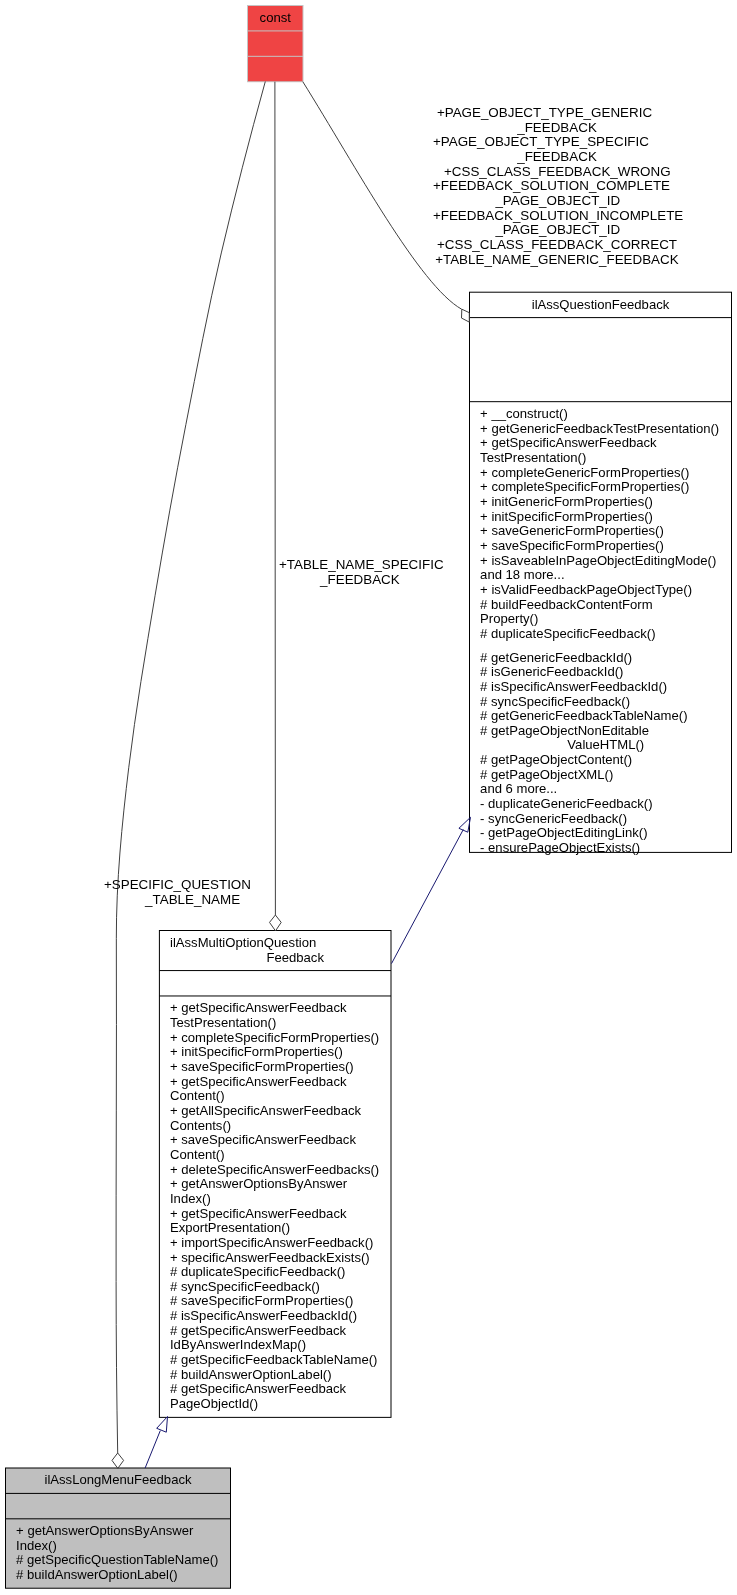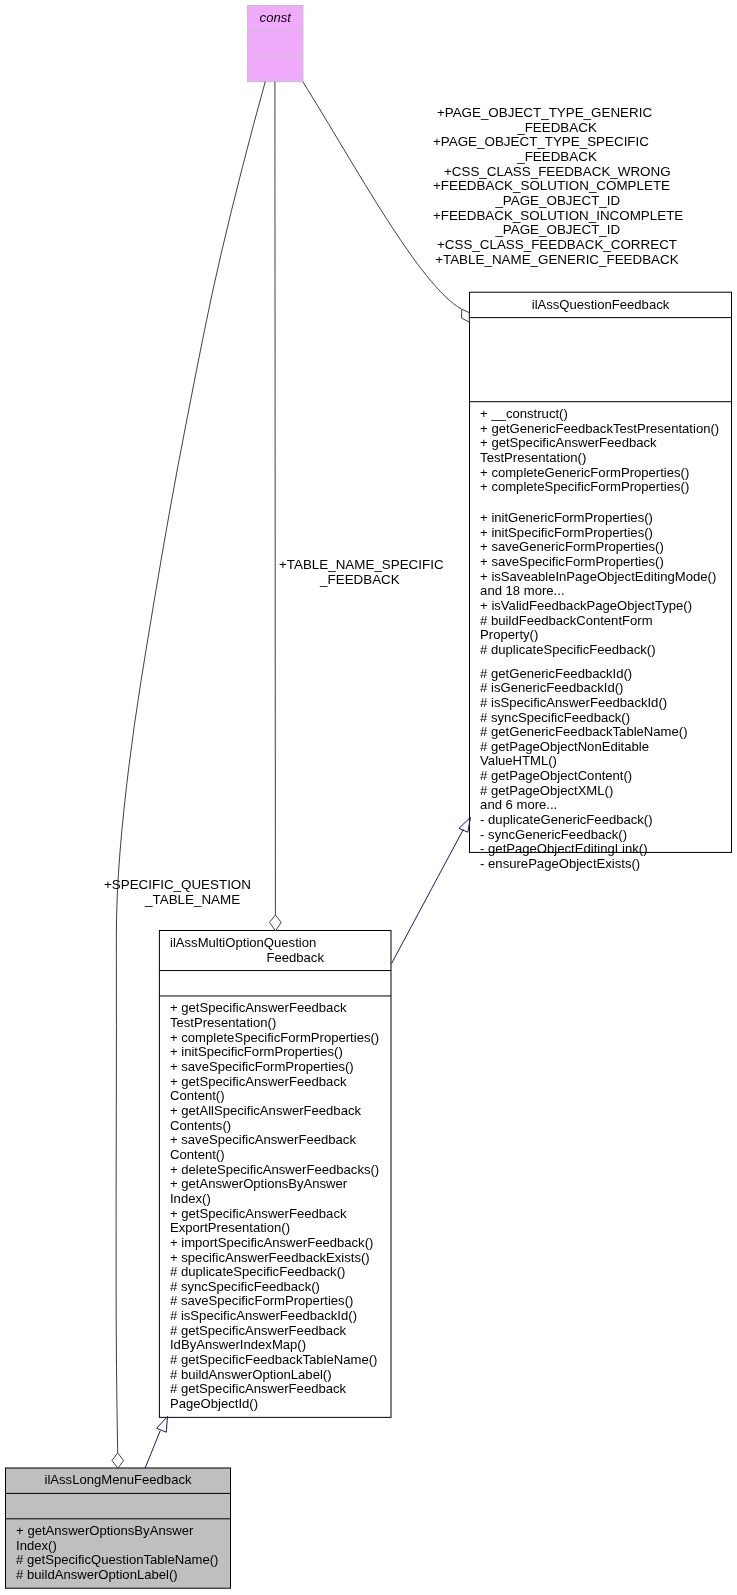--- a/index.html
+++ b/index.html
@@ -7,21 +7,21 @@
   #canvas{position:relative;width:737px;height:1595px;background:#ffffff;overflow:hidden;
           font-family:"Liberation Sans",sans-serif;font-size:13.1px;color:#000;
           -webkit-font-smoothing:antialiased;}
   #edges{position:absolute;left:0;top:0;z-index:4;}
   #frames{position:absolute;left:0;top:0;z-index:3;}
   .node{z-index:2;}
   .elabel{z-index:5;}
   .node{position:absolute;background:#fff;}
   .node .sec{position:absolute;left:0;right:0;}
   .ln{height:14.666px;line-height:14.666px;white-space:pre;}
-  .n-grey{background:#f0abfc;font-style:italic;}
+  .n-grey{background:#ef4444;}
   .n-fill{background:#bfbfbf;}
   .elabel{position:absolute;text-align:center;line-height:14.666px;white-space:pre;font-size:13.4px;}
 </style>
 </head>
 <body>
 
 <div id="canvas">
   <svg id="edges" width="737" height="1595">
       <g>
         <path d="M302.8,81.7 C355.8,166.5 419.4,285.3 461.6,309.2" fill="none" stroke="#404040" stroke-width="1"></path>
@@ -69,37 +69,37 @@
       <div class="sec" style="top: 5.371px; text-align: center;">
         <div class="ln">ilAssQuestionFeedback</div>
       </div>
       <div class="sec" style="top: 114.851px;">
         <div class="ln" style="padding-left: 10.6px;">+ __construct()</div>
         <div class="ln" style="padding-left: 10.6px;">+ getGenericFeedbackTestPresentation()</div>
         <div class="ln" style="padding-left: 10.6px;">+ getSpecificAnswerFeedback</div>
         <div class="ln" style="padding-left: 10.6px;">TestPresentation()</div>
         <div class="ln" style="padding-left: 10.6px;">+ completeGenericFormProperties()</div>
         <div class="ln" style="padding-left: 10.6px;">+ completeSpecificFormProperties()</div>
-        <div class="ln" style="padding-left: 10.6px; margin-top: 16px;">+ initGenericFormProperties()</div>
+        <div class="ln" style="padding-left: 10.6px;">+ initGenericFormProperties()</div>
         <div class="ln" style="padding-left: 10.6px;">+ initSpecificFormProperties()</div>
         <div class="ln" style="padding-left: 10.6px;">+ saveGenericFormProperties()</div>
         <div class="ln" style="padding-left: 10.6px;">+ saveSpecificFormProperties()</div>
         <div class="ln" style="padding-left: 10.6px;">+ isSaveableInPageObjectEditingMode()</div>
         <div class="ln" style="padding-left: 10.6px;">and 18 more...</div>
         <div class="ln" style="padding-left: 10.6px;">+ isValidFeedbackPageObjectType()</div>
         <div class="ln" style="padding-left: 10.6px;"># buildFeedbackContentForm</div>
         <div class="ln" style="padding-left: 10.6px;">Property()</div>
         <div class="ln" style="padding-left: 10.6px;"># duplicateSpecificFeedback()</div>
         <div class="ln" style="padding-left: 10.6px; margin-top: 9px;"># getGenericFeedbackId()</div>
         <div class="ln" style="padding-left: 10.6px;"># isGenericFeedbackId()</div>
         <div class="ln" style="padding-left: 10.6px;"># isSpecificAnswerFeedbackId()</div>
         <div class="ln" style="padding-left: 10.6px;"># syncSpecificFeedback()</div>
         <div class="ln" style="padding-left: 10.6px;"># getGenericFeedbackTableName()</div>
         <div class="ln" style="padding-left: 10.6px;"># getPageObjectNonEditable</div>
-        <div class="ln" style="padding-left: 10.6px;">ValueHTML()</div>
+        <div class="ln" style="padding-left: 10.6px; text-align: center;">ValueHTML()</div>
         <div class="ln" style="padding-left: 10.6px;"># getPageObjectContent()</div>
         <div class="ln" style="padding-left: 10.6px;"># getPageObjectXML()</div>
         <div class="ln" style="padding-left: 10.6px;">and 6 more...</div>
         <div class="ln" style="padding-left: 10.6px;">- duplicateGenericFeedback()</div>
         <div class="ln" style="padding-left: 10.6px;">- syncGenericFeedback()</div>
         <div class="ln" style="padding-left: 10.6px;">- getPageObjectEditingLink()</div>
         <div class="ln" style="padding-left: 10.6px;">- ensurePageObjectExists()</div>
       </div>
     </div>
     <div class="node n-black" style="left: 159.4px; top: 930.5px; width: 231.6px; height: 486.872px; padding-left: 40px;">

